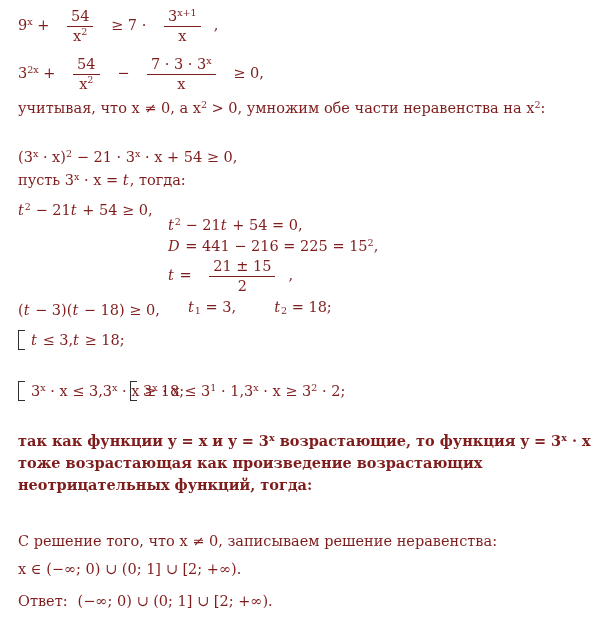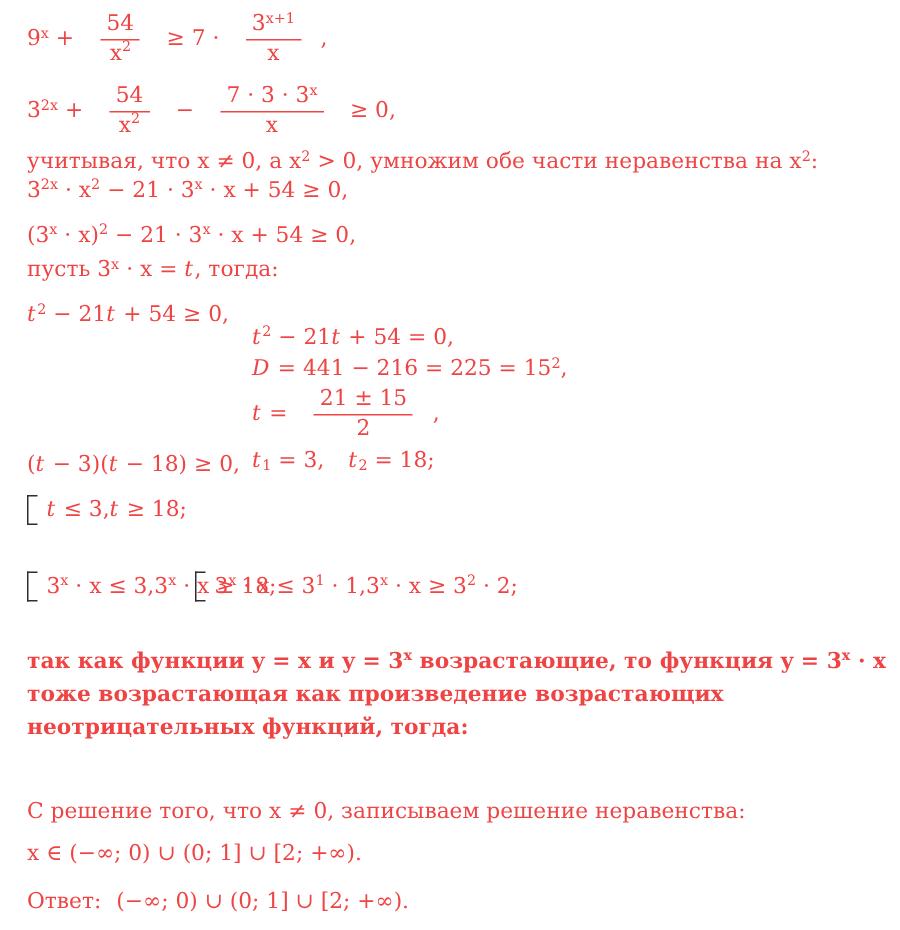--- a/index.html
+++ b/index.html
@@ -75,52 +75,52 @@
     padding: 1px 0;
   }
   .stack {
     display: flex;
     flex-direction: column;
     row-gap: 3px;
     line-height: 1.25;
   }
   .roots-row {
     display: flex;
-    column-gap: 16px;
+    column-gap: 38px;
+    margin-left: 20px;
   }
   .answer-row {
     display: flex;
     column-gap: 10px;
     text-align: center;
   }
 </style>
 </head>
 <body>
 
-<div class="page" style="background: rgb(255, 255, 255); color: #ef4444;">
+<div class="page" style="background: rgb(255, 255, 255); color: #7f1d1d;">
 
   <div class="block" style="top:8px;left:18px">9<sup>x</sup> + <span class="frac">
         <span class="num">54</span>
         <span class="den">x<sup>2</sup></span>
       </span> ≥ 7 · <span class="frac">
         <span class="num">3<sup>x+1</sup></span>
         <span class="den">x</span>
       </span>,</div>
 
   <div class="block" style="top:56px;left:18px">3<sup>2x</sup> + <span class="frac">
         <span class="num">54</span>
         <span class="den">x<sup>2</sup></span>
       </span> − <span class="frac">
         <span class="num">7 · 3 · 3<sup>x</sup></span>
         <span class="den">x</span>
       </span> ≥ 0,</div>
 
   <div class="block" style="top:99px;left:18px">учитывая, что x ≠ 0, а x<sup>2</sup> &gt; 0, умножим обе части неравенства на x<sup>2</sup>:</div>
 
-  <div class="block" style="top:118px;left:18px">3<sup>2x</sup> · x<sup>2</sup> − 21 · 3<sup>x</sup> · x + 54 ≥ 0,</div>
 
   <div class="block" style="top:148px;left:18px">(3<sup>x</sup> · x)<sup>2</sup> − 21 · 3<sup>x</sup> · x + 54 ≥ 0,</div>
 
   <div class="block" style="top:171px;left:18px">пусть 3<sup>x</sup> · x = <i class="mi">t</i>, тогда:</div>
 
   <div class="block" style="top:201px;left:18px"><i class="mi">t</i><sup>2</sup> − 21<i class="mi">t</i> + 54 ≥ 0,</div>
 
   <div class="block stack" style="top:216px;left:168px">
     <span><i class="mi">t</i><sup>2</sup> − 21<i class="mi">t</i> + 54 = 0,</span>
     <span><i class="mi">D</i> = 441 − 216 = 225 = 15<sup>2</sup>,</span>

